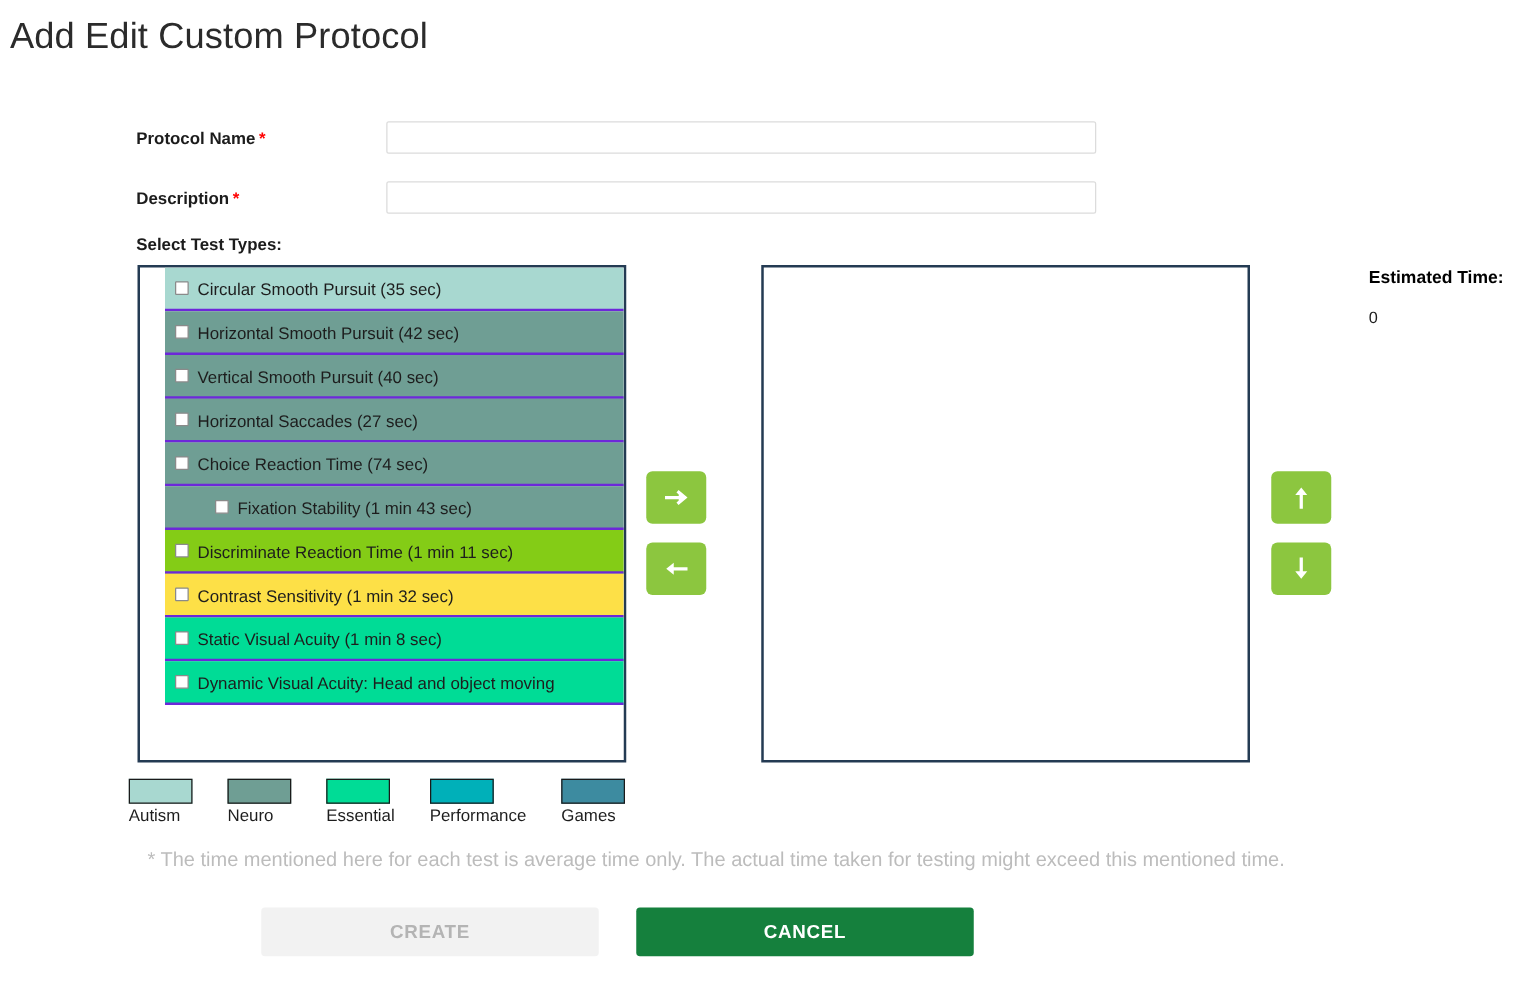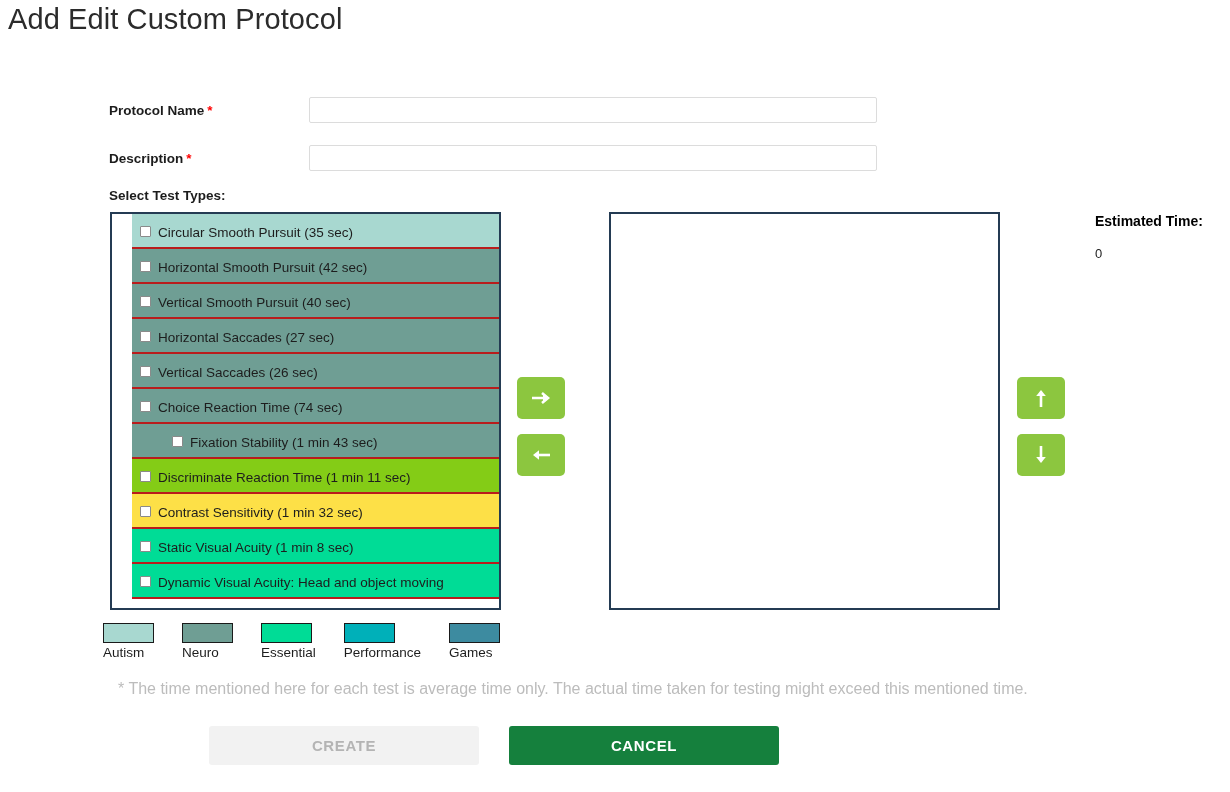--- a/index.html
+++ b/index.html
@@ -13,21 +13,21 @@
     font-family: "Liberation Sans", sans-serif;
     color: #1f1f1f;
     overflow: hidden;
     position: relative;
   }
 
   
   .page-title {
     position: absolute;
     left: 8px;
-    top: 1px;
+    top: 11px;
     font-size: 29px;
     font-weight: 400;
     color: #2b2b2b;
     letter-spacing: 0.1px;
     line-height: 36px;
   }
 
   
   .form-row {
     position: absolute;
@@ -104,21 +104,21 @@
   .test-list {
     list-style: none;
     margin: 0;
     padding: 0;
   }
   .test-item {
     position: relative;
     height: 35px;
     line-height: 35px;
     box-sizing: border-box;
-    border-bottom: 2px solid #b91c1c;
+    border-bottom: 2px solid #6d28d9;
     padding-left: 8px;
     white-space: nowrap;
     overflow: hidden;
     cursor: pointer;
   }
   .test-checkbox {
     -webkit-appearance: none;
     appearance: none;
     width: 11px;
     height: 11px;
@@ -259,21 +259,20 @@
 </div>
 
 <div class="section-label">Select Test Types:</div>
 
 <div class="list-panel left">
   <ul class="test-list" id="available-list">
       <li class="test-item" style="background: rgb(168, 216, 208);"><input type="checkbox" class="test-checkbox" style=""><span class="test-name">Circular Smooth Pursuit (35 sec)</span></li>
       <li class="test-item" style="background: rgb(111, 158, 148);"><input type="checkbox" class="test-checkbox" style=""><span class="test-name">Horizontal Smooth Pursuit (42 sec)</span></li>
       <li class="test-item" style="background: rgb(111, 158, 148);"><input type="checkbox" class="test-checkbox" style=""><span class="test-name">Vertical Smooth Pursuit (40 sec)</span></li>
       <li class="test-item" style="background: rgb(111, 158, 148);"><input type="checkbox" class="test-checkbox" style=""><span class="test-name">Horizontal Saccades (27 sec)</span></li>
-      <li class="test-item" style="background: rgb(111, 158, 148);"><input type="checkbox" class="test-checkbox" style=""><span class="test-name">Vertical Saccades (26 sec)</span></li>
       <li class="test-item" style="background: rgb(111, 158, 148);"><input type="checkbox" class="test-checkbox" style=""><span class="test-name">Choice Reaction Time (74 sec)</span></li>
       <li class="test-item" style="background: rgb(111, 158, 148); padding-left: 40px;"><input type="checkbox" class="test-checkbox" style=""><span class="test-name">Fixation Stability (1 min 43 sec)</span></li>
       <li class="test-item" style="background: #84cc16;"><input type="checkbox" class="test-checkbox" style=""><span class="test-name">Discriminate Reaction Time (1 min 11 sec)</span></li>
       <li class="test-item" style="background: #fde047;"><input type="checkbox" class="test-checkbox" style=""><span class="test-name">Contrast Sensitivity (1 min 32 sec)</span></li>
       <li class="test-item" style="background: rgb(0, 220, 150);"><input type="checkbox" class="test-checkbox" style=""><span class="test-name">Static Visual Acuity (1 min 8 sec)</span></li>
       <li class="test-item" style="background: rgb(0, 220, 150);"><input type="checkbox" class="test-checkbox" style=""><span class="test-name">Dynamic Visual Acuity: Head and object moving</span></li>
     </ul>
 </div>
 
 <div class="list-panel right">

